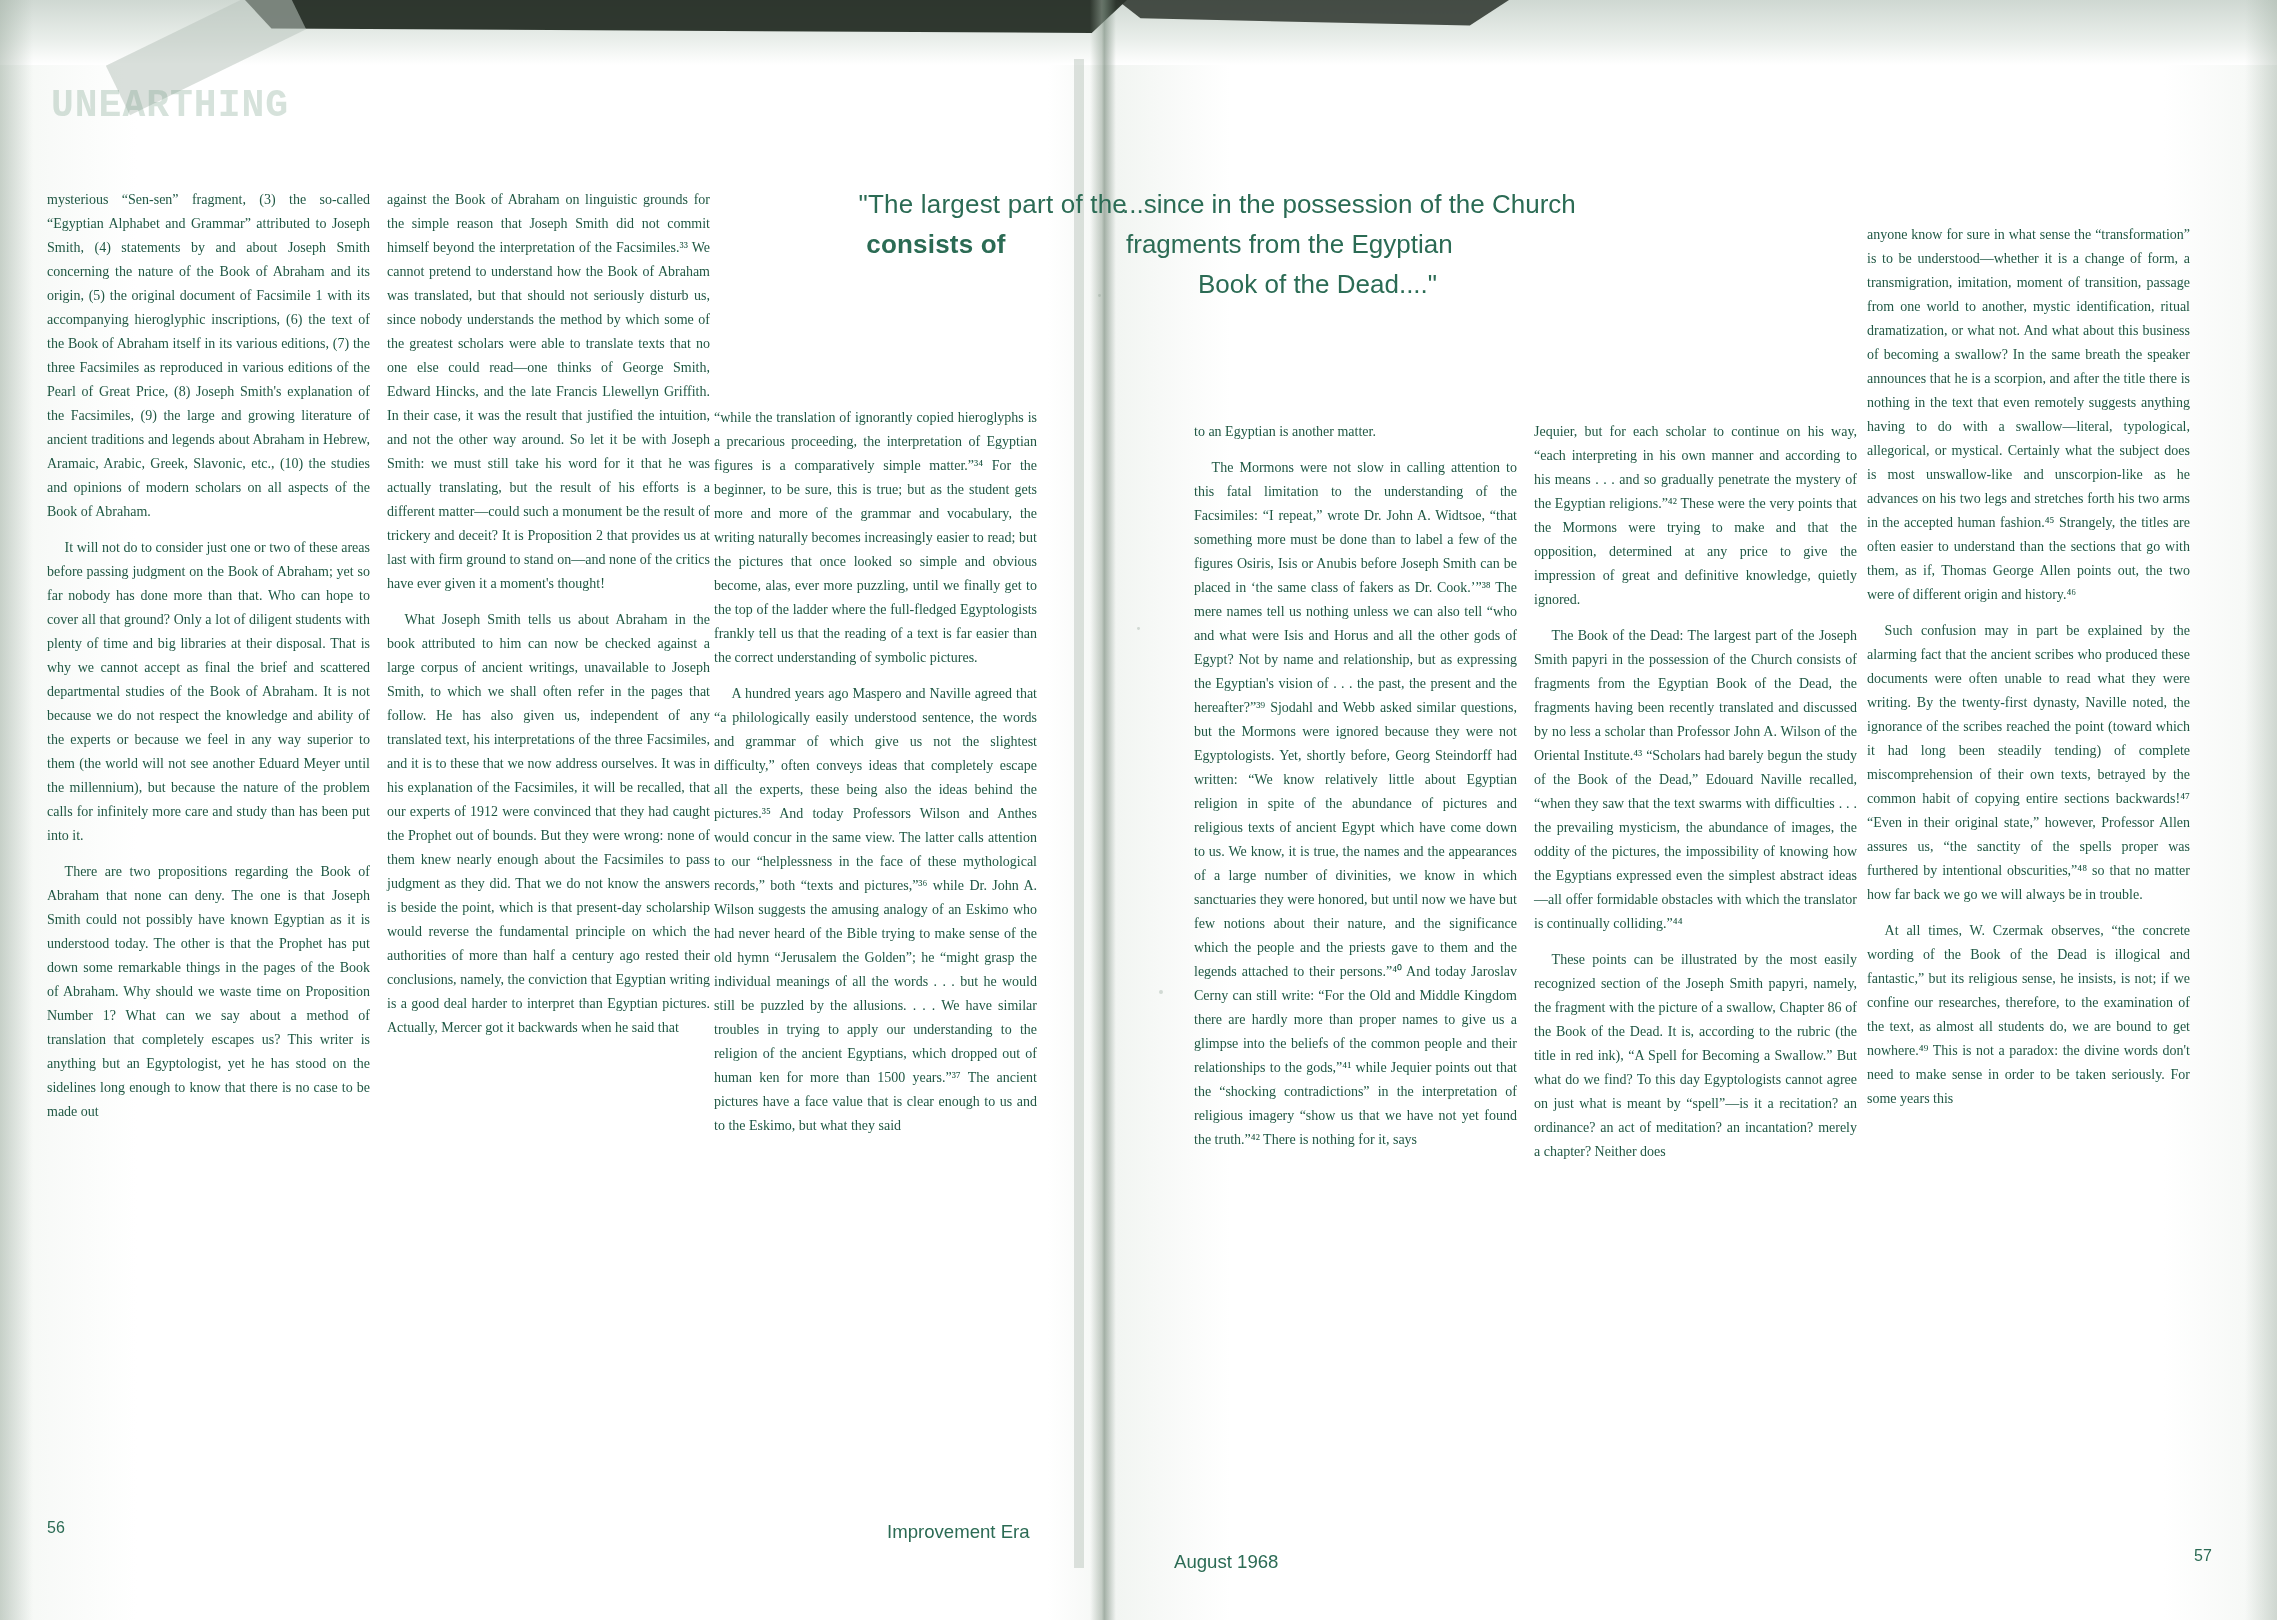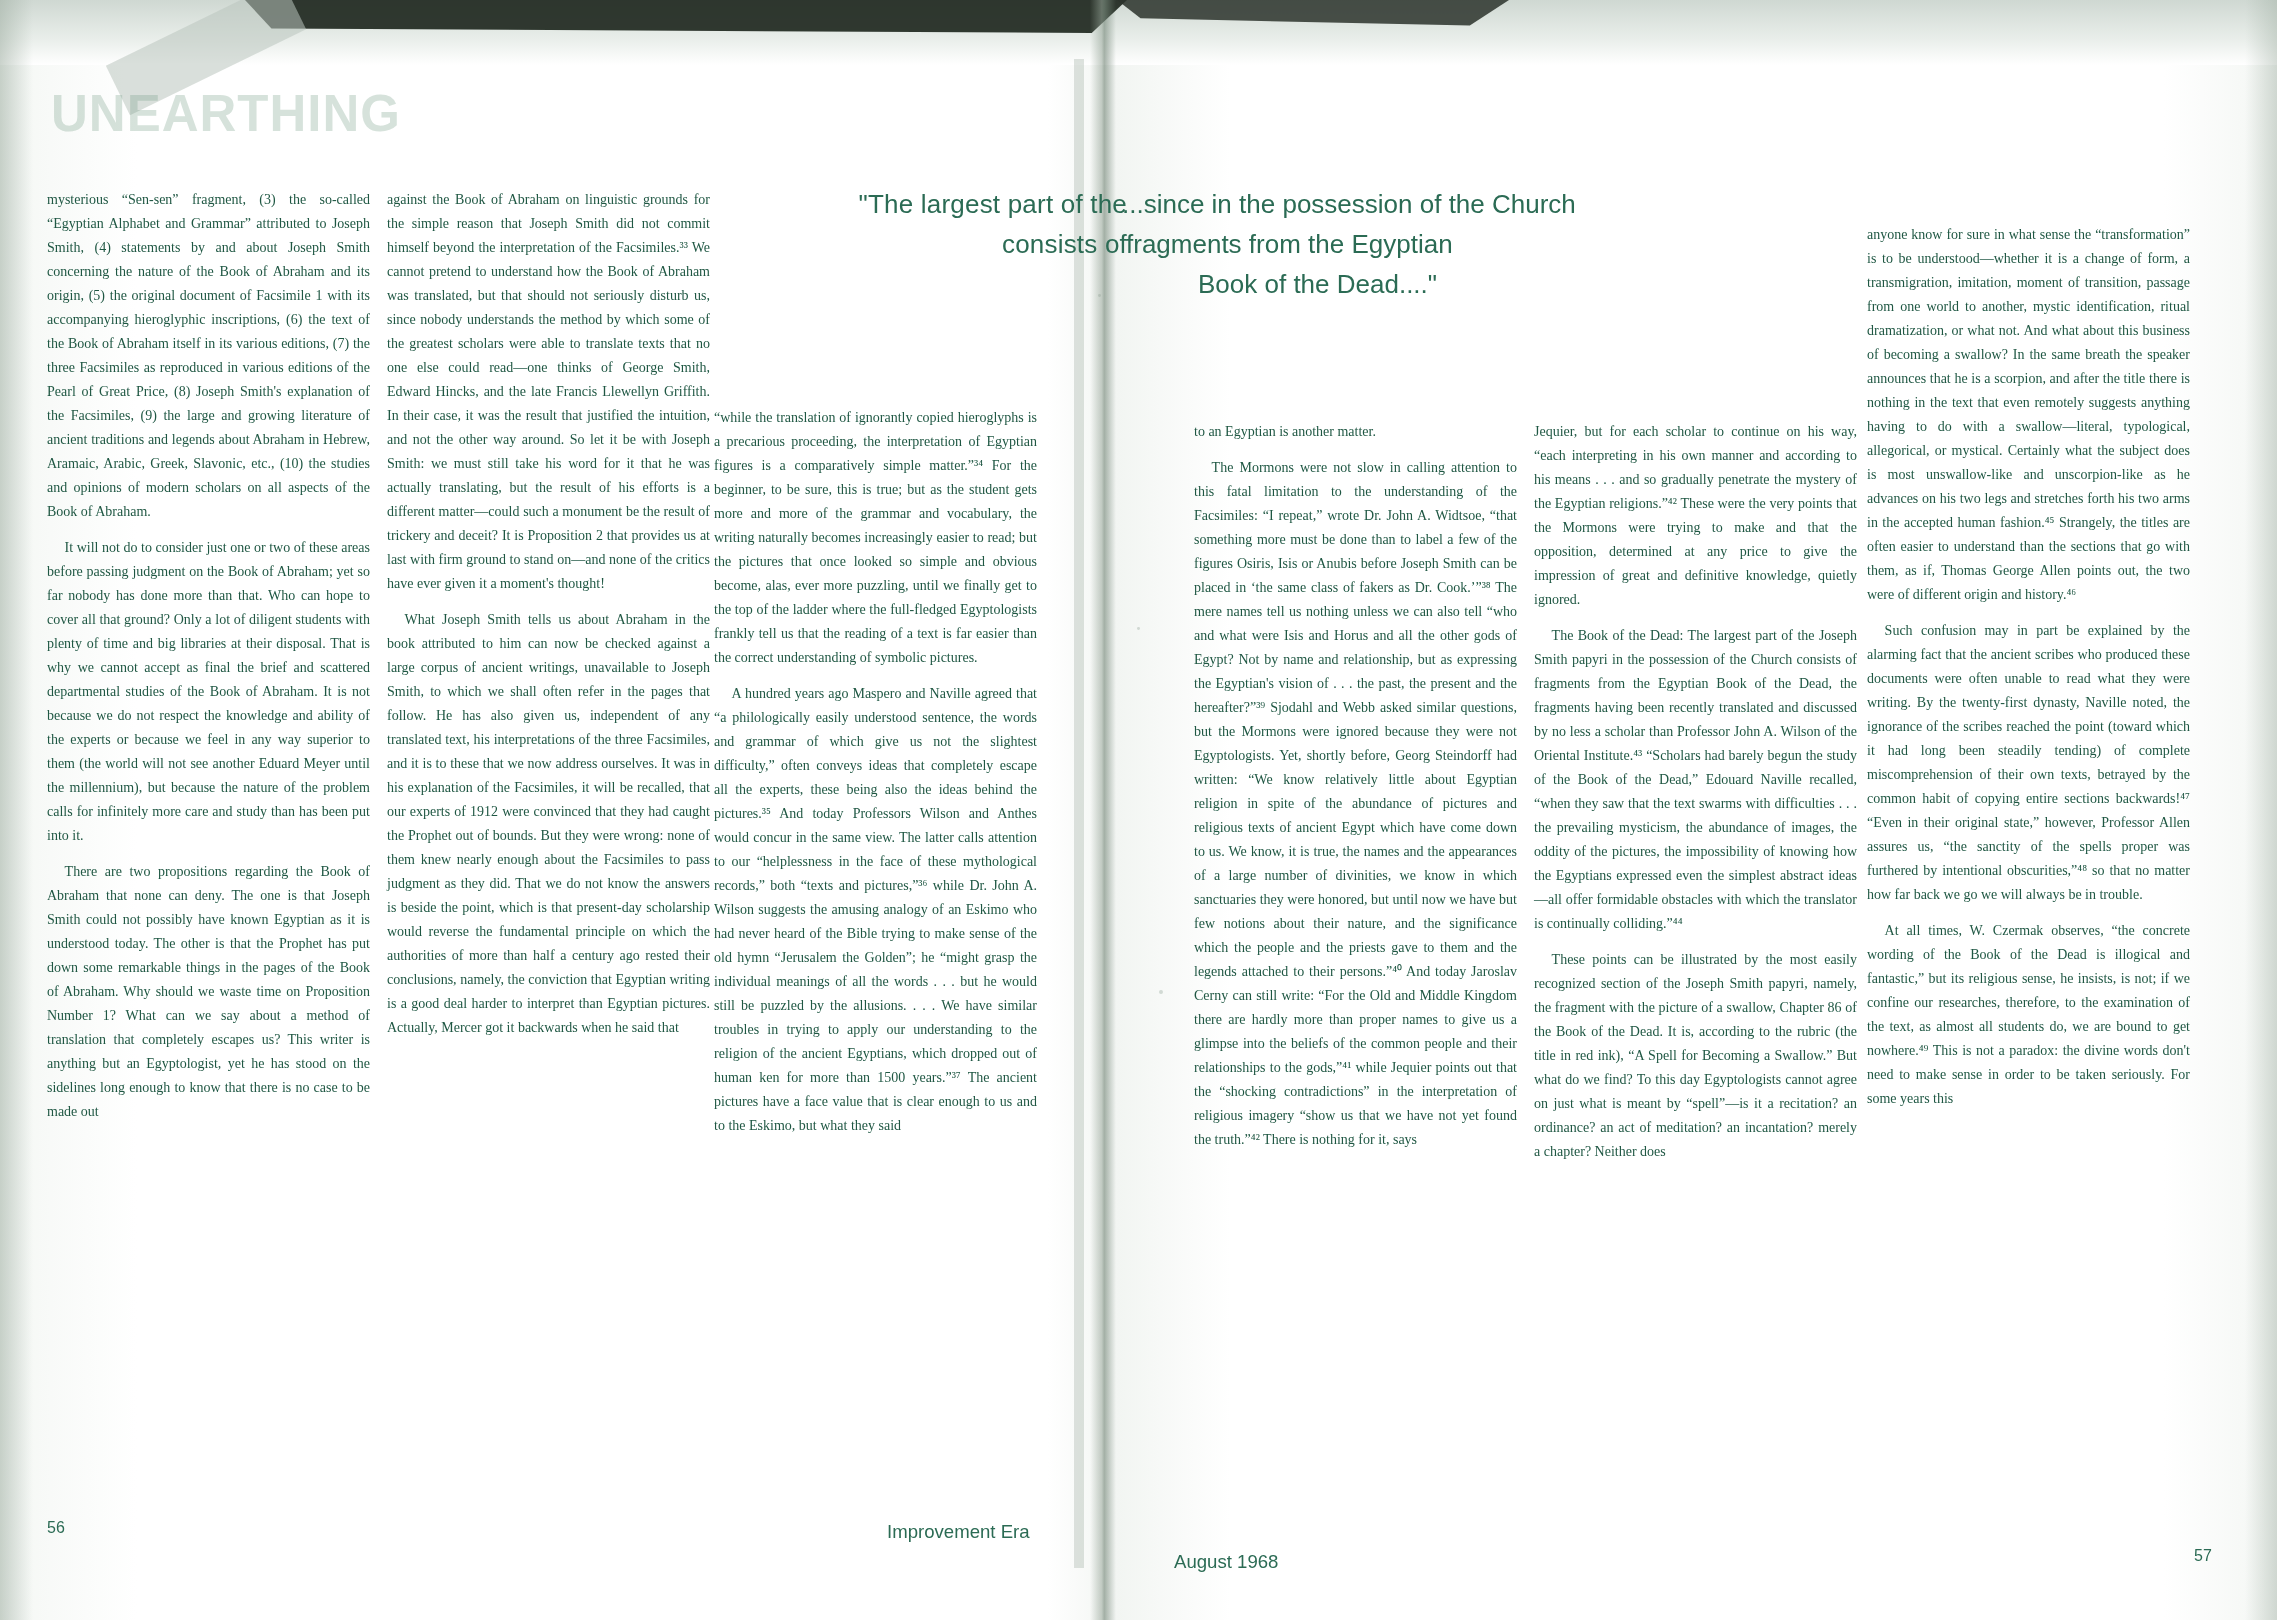--- a/index.html
+++ b/index.html
@@ -72,41 +72,41 @@
   .edgeshadow-right {
     position: absolute;
     top: 0; right: 0; width: 33px; height: 1620px;
     background: linear-gradient(270deg, rgba(160,175,163,.45), rgba(255,255,255,0));
   }
 
   
   .ghost-title {
     position: absolute;
     left: 51px; top: 84px;
-    font-family: Liberation Sans, sans-serif;
+    font-family: Liberation Mono, monospace;
     font-weight: bold;
-    font-size: 51px;
+    font-size: 38px;
     letter-spacing: 1px;
     color: rgba(120,160,135,.30);
     white-space: nowrap;
   }
 
   
   .pullquote {
     position: absolute;
     left: 745px; top: 184px;
     width: 1039px;
     font-family: "Liberation Sans", sans-serif;
     font-size: 26px;
     line-height: 40px;
     color: #2b6b54;
     letter-spacing: 0.2px;
   }
   .pq-l1 { text-align: right; width: 382px; }
-  .pq-l2 { text-align: right; width: 382px; }
+  .pq-l2 { text-align: center; width: 382px; font-weight: bold; }
   .pq-right {
     position: absolute;
     left: 1122px; top: 184px;
     width: 686px;
     font-family: "Liberation Sans", sans-serif;
     font-size: 26px;
     line-height: 40px;
     color: #2b6b54;
   }
   .pq-r2 { padding-left: 4px; }

